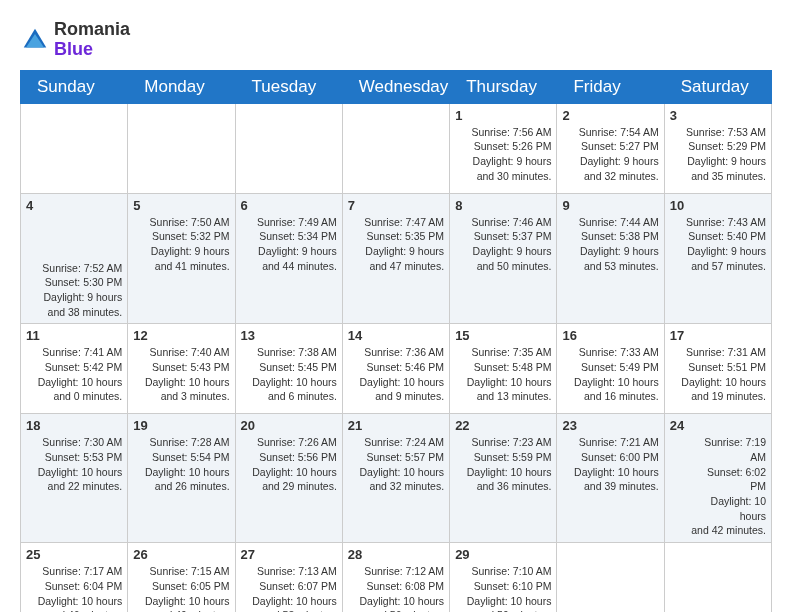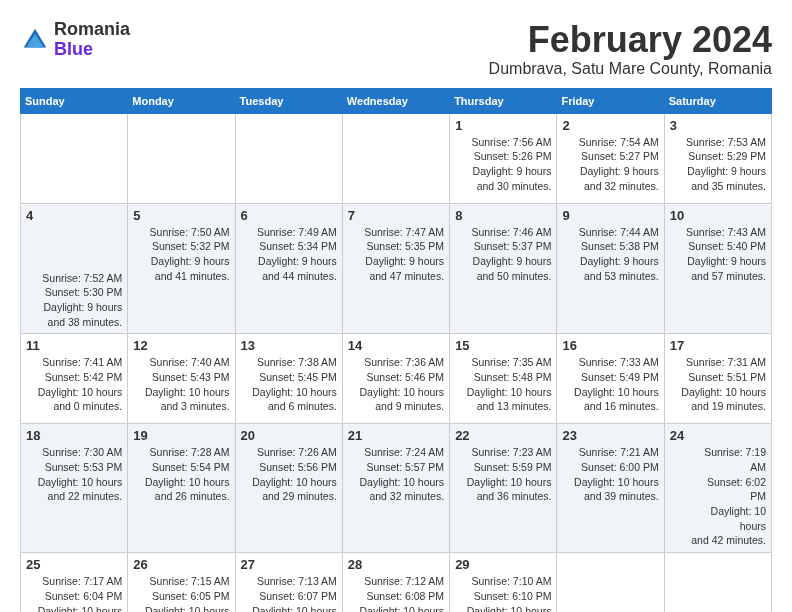--- a/index.html
+++ b/index.html
@@ -46,23 +46,23 @@
       color: #333;
     }
     table {
       width: 100%;
       border-collapse: collapse;
       table-layout: fixed;
     }
     thead tr th {
       background-color: #2176c7;
       color: #fff;
-      font-size: 11px;
-      font-weight: bold;
-      padding: 6px 4px;
+      font-size: 17px;
+      font-weight: normal;
+      padding: 6px 16px;
       text-align: left;
       border: 1px solid #2176c7;
     }
     tbody tr td {
       vertical-align: top;
       border: 1px solid #ccc;
       padding: 4px 5px;
       font-size: 11px;
       color: #333;
       height: 90px;
@@ -96,24 +96,20 @@
   <div class="logo">
     <svg class="logo-icon" viewBox="0 0 40 40" xmlns="http://www.w3.org/2000/svg">
       <polygon points="20,5 35,30 5,30" fill="#1a6bbf"></polygon>
       <polygon points="20,12 32,30 8,30" fill="#4aa3e0"></polygon>
     </svg>
     <div class="logo-text">
       <div class="logo-general">Romania</div>
       <div class="logo-blue">Blue</div>
     </div>
   </div>
-  <div class="title-block">
-    <div class="month-title">February 2024</div>
-    <div class="location-title">Dumbrava, Satu Mare County, Romania</div>
-  </div>
 </div>
 
 <table>
   <thead>
     <tr>
     <th>Sunday</th>
         <th>Monday</th>
         <th>Tuesday</th>
         <th>Wednesday</th>
         <th>Thursday</th>

